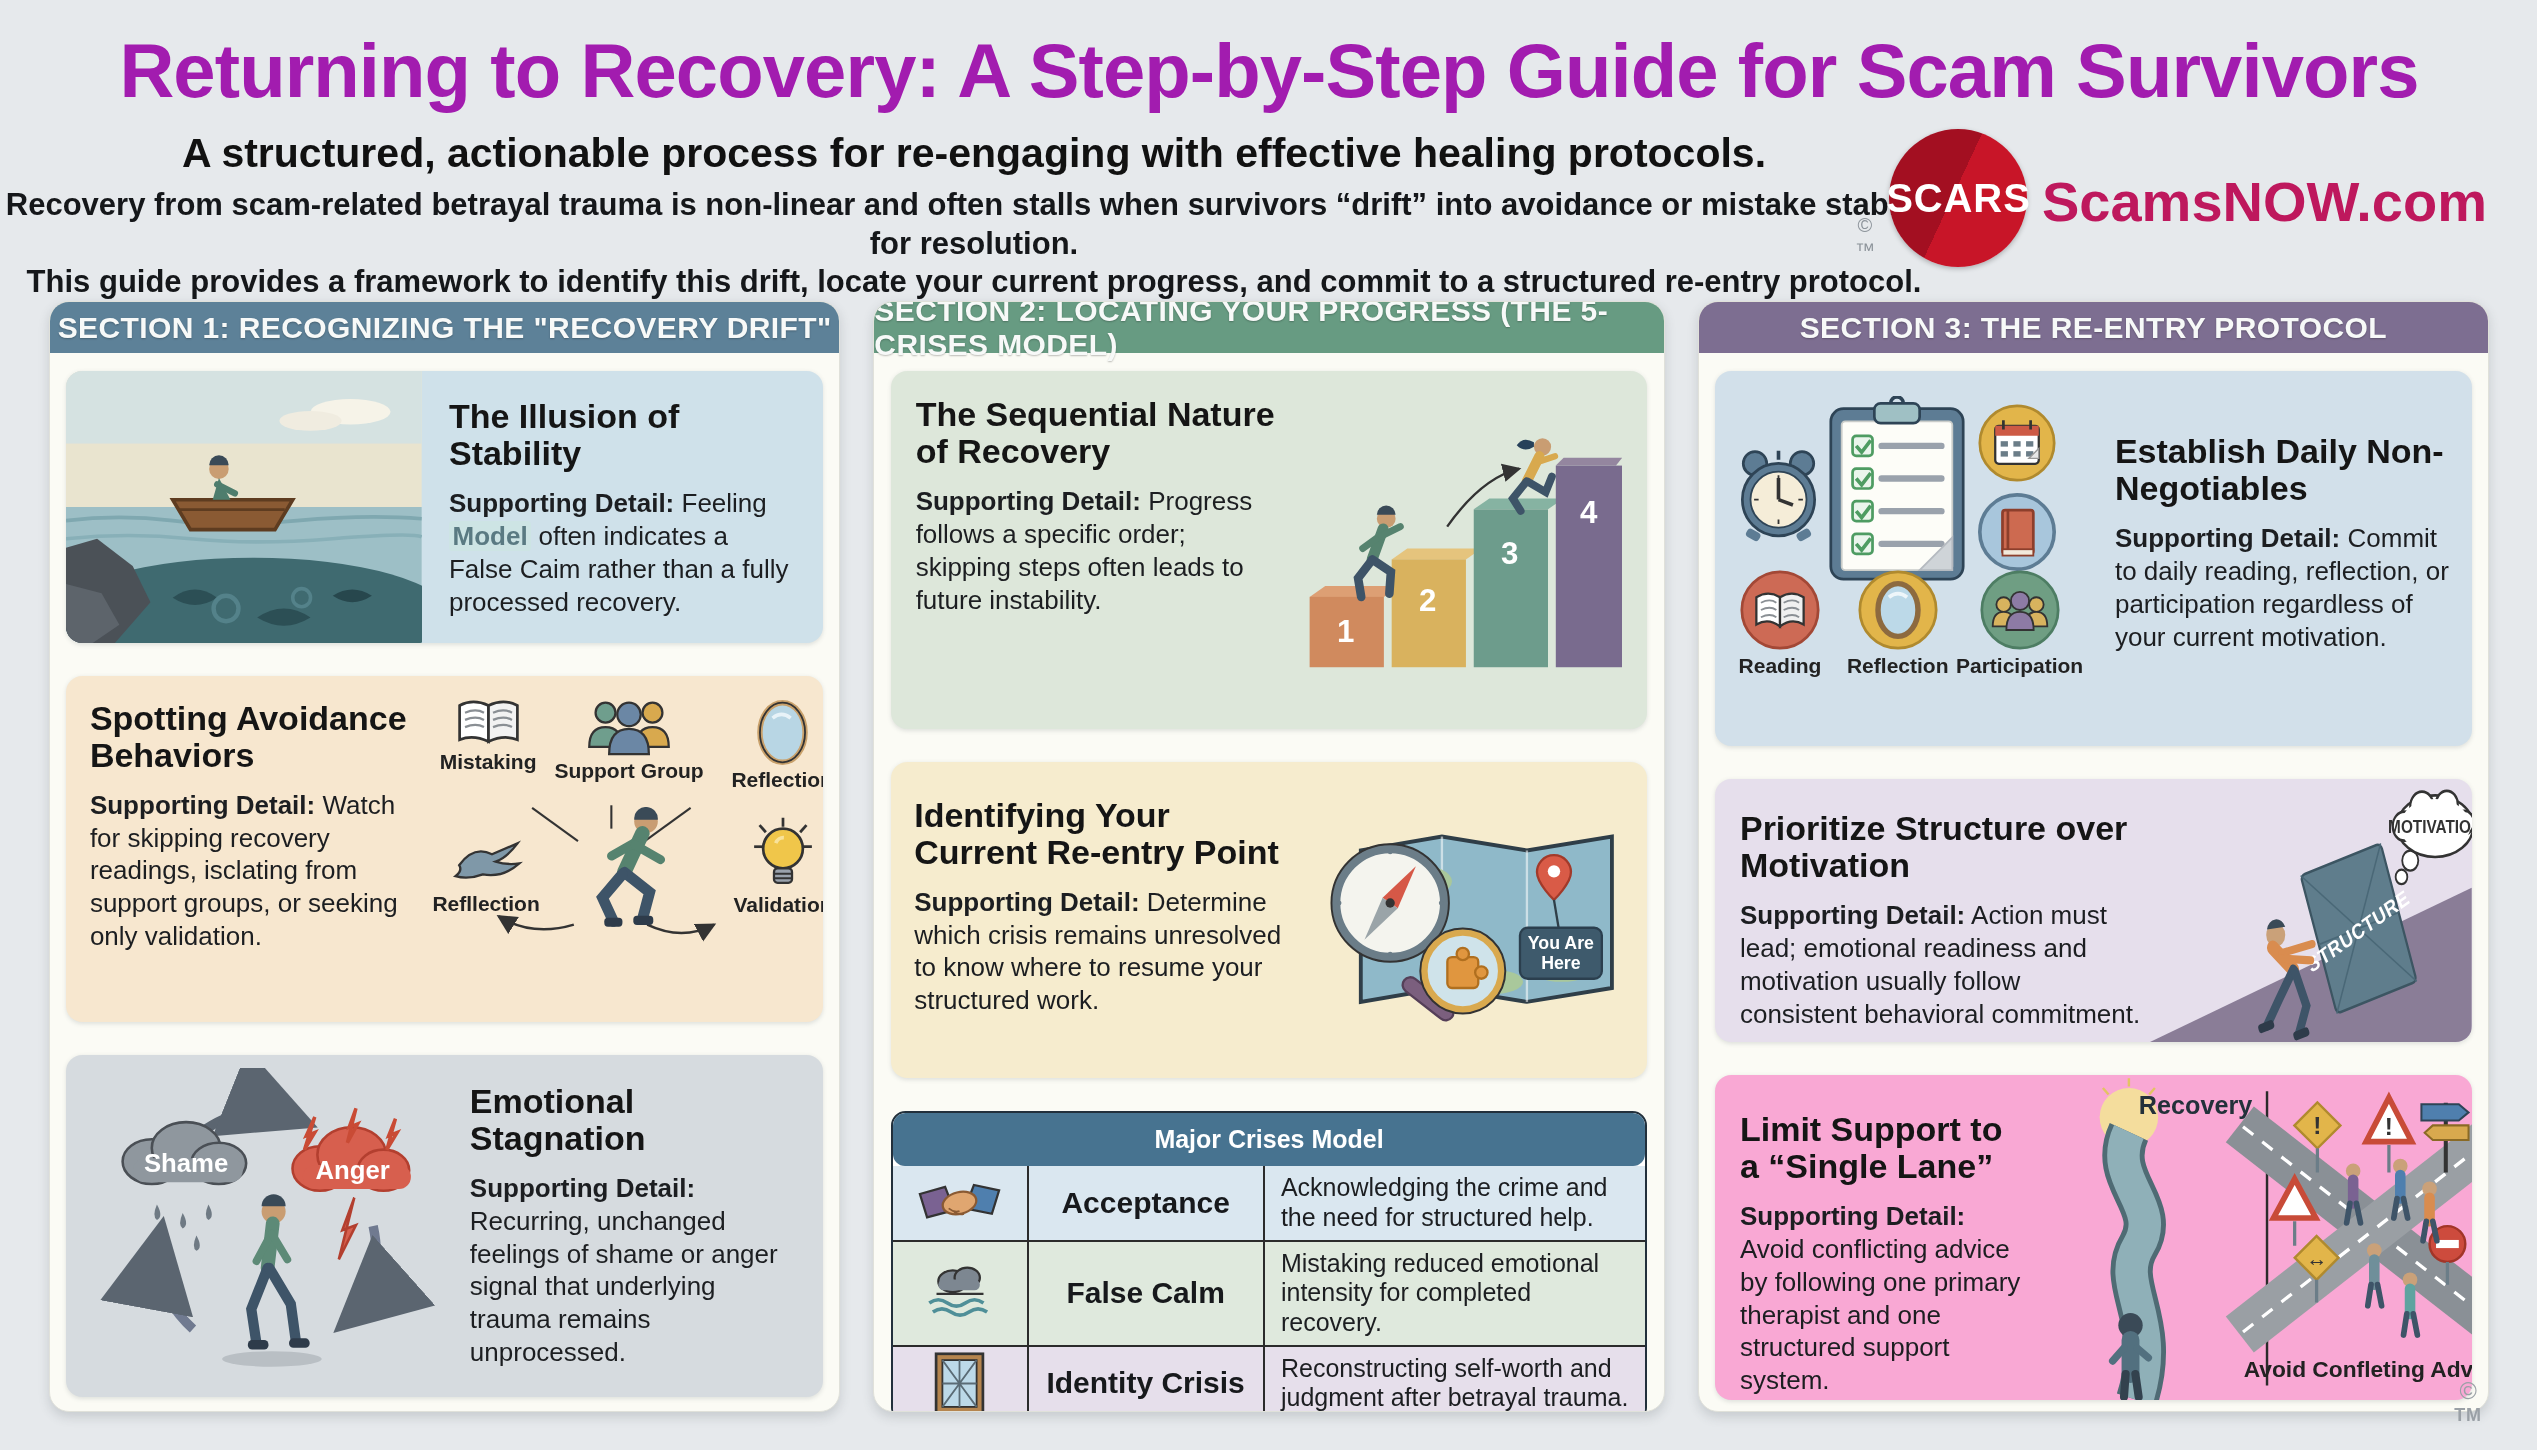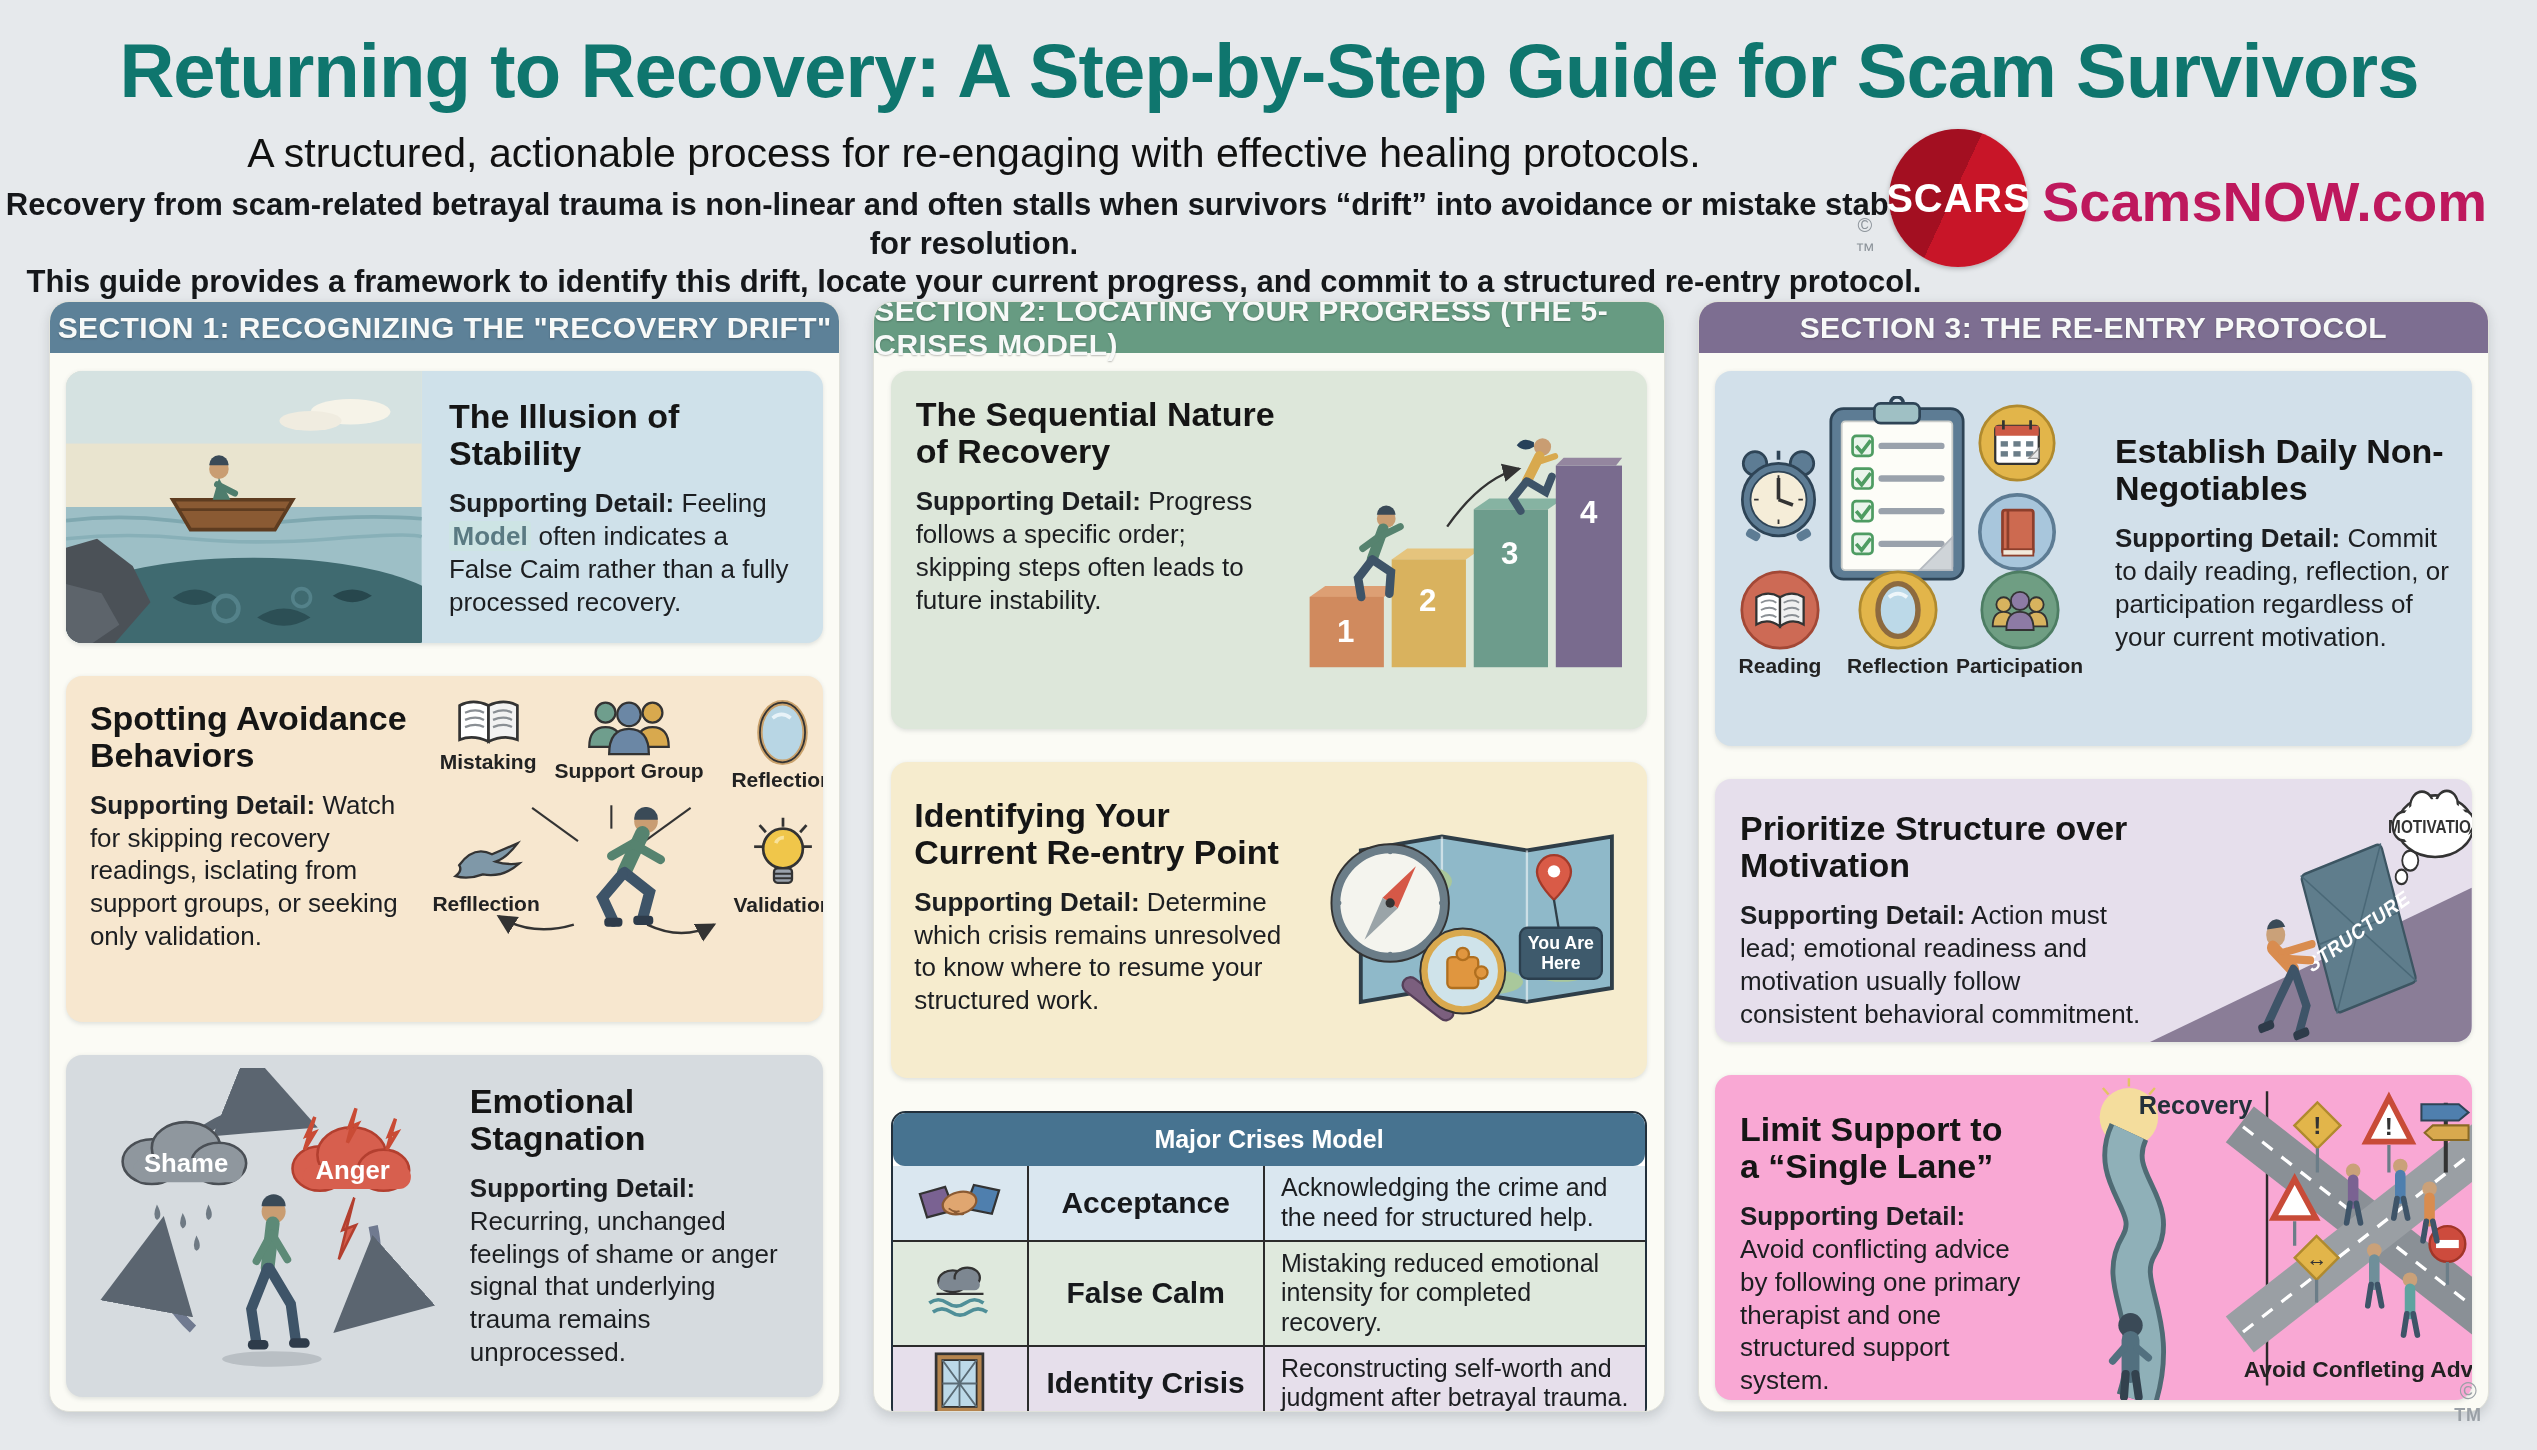--- a/index.html
+++ b/index.html
@@ -1,23 +1,23 @@
 <!DOCTYPE html>
 <html style="font-size:14.5px"><head>
 <meta charset="utf-8">
 <style>
   html,body{margin:0;padding:0;}
   body{width:2538px;height:1450px;background:#e6e9ec;font-family:"Liberation Sans",sans-serif;color:#17191c;}
   .page{position:relative;width:2538px;height:1450px;overflow:hidden;}
 
   
   .hero{padding-top:27px;}
-  .hero h1{margin:0;text-align:center;font-size:76px;font-weight:800;letter-spacing:-0.9px;color:#0f766e;}
+  .hero h1{margin:0;text-align:center;font-size:76px;font-weight:800;letter-spacing:-0.9px;color:#a21caf;}
   .hero .subwrap{width:1948px;text-align:center;}
-  .subtitle{margin-top:16.3px;font-size:41px;font-weight:400;color:#111;}
+  .subtitle{margin-top:16.3px;font-size:41px;font-weight:700;color:#111;}
   .intro{margin-top:9px;font-size:31px;font-weight:700;line-height:1.24;color:#15171a;}
 
   .logo{position:absolute;top:129px;right:51px;display:flex;align-items:center;gap:14.5px;}
   .logo-marks{display:flex;flex-direction:column;align-items:center;gap:1.8px;color:#8d949b;font-size:20px;align-self:flex-end;margin-bottom:5.4px;}
   .logo-badge{width:138px;height:138px;border-radius:50%;background:linear-gradient(115deg,#a30f21 47%,#c81528 47%);display:flex;align-items:center;justify-content:center;box-shadow:0 1.8px 5.4px rgba(0,0,0,.25);}
   .logo-badge span{color:#fff;font-size:40px;font-weight:800;letter-spacing:0.9px;}
   .logo-names{display:flex;flex-direction:column;line-height:1.02;}
   .logo-inst{font-size:65px;font-weight:800;color:#0a0a0a;}
   .logo-site{font-size:56px;font-weight:800;color:#be185d;margin-top:8px;}
 

